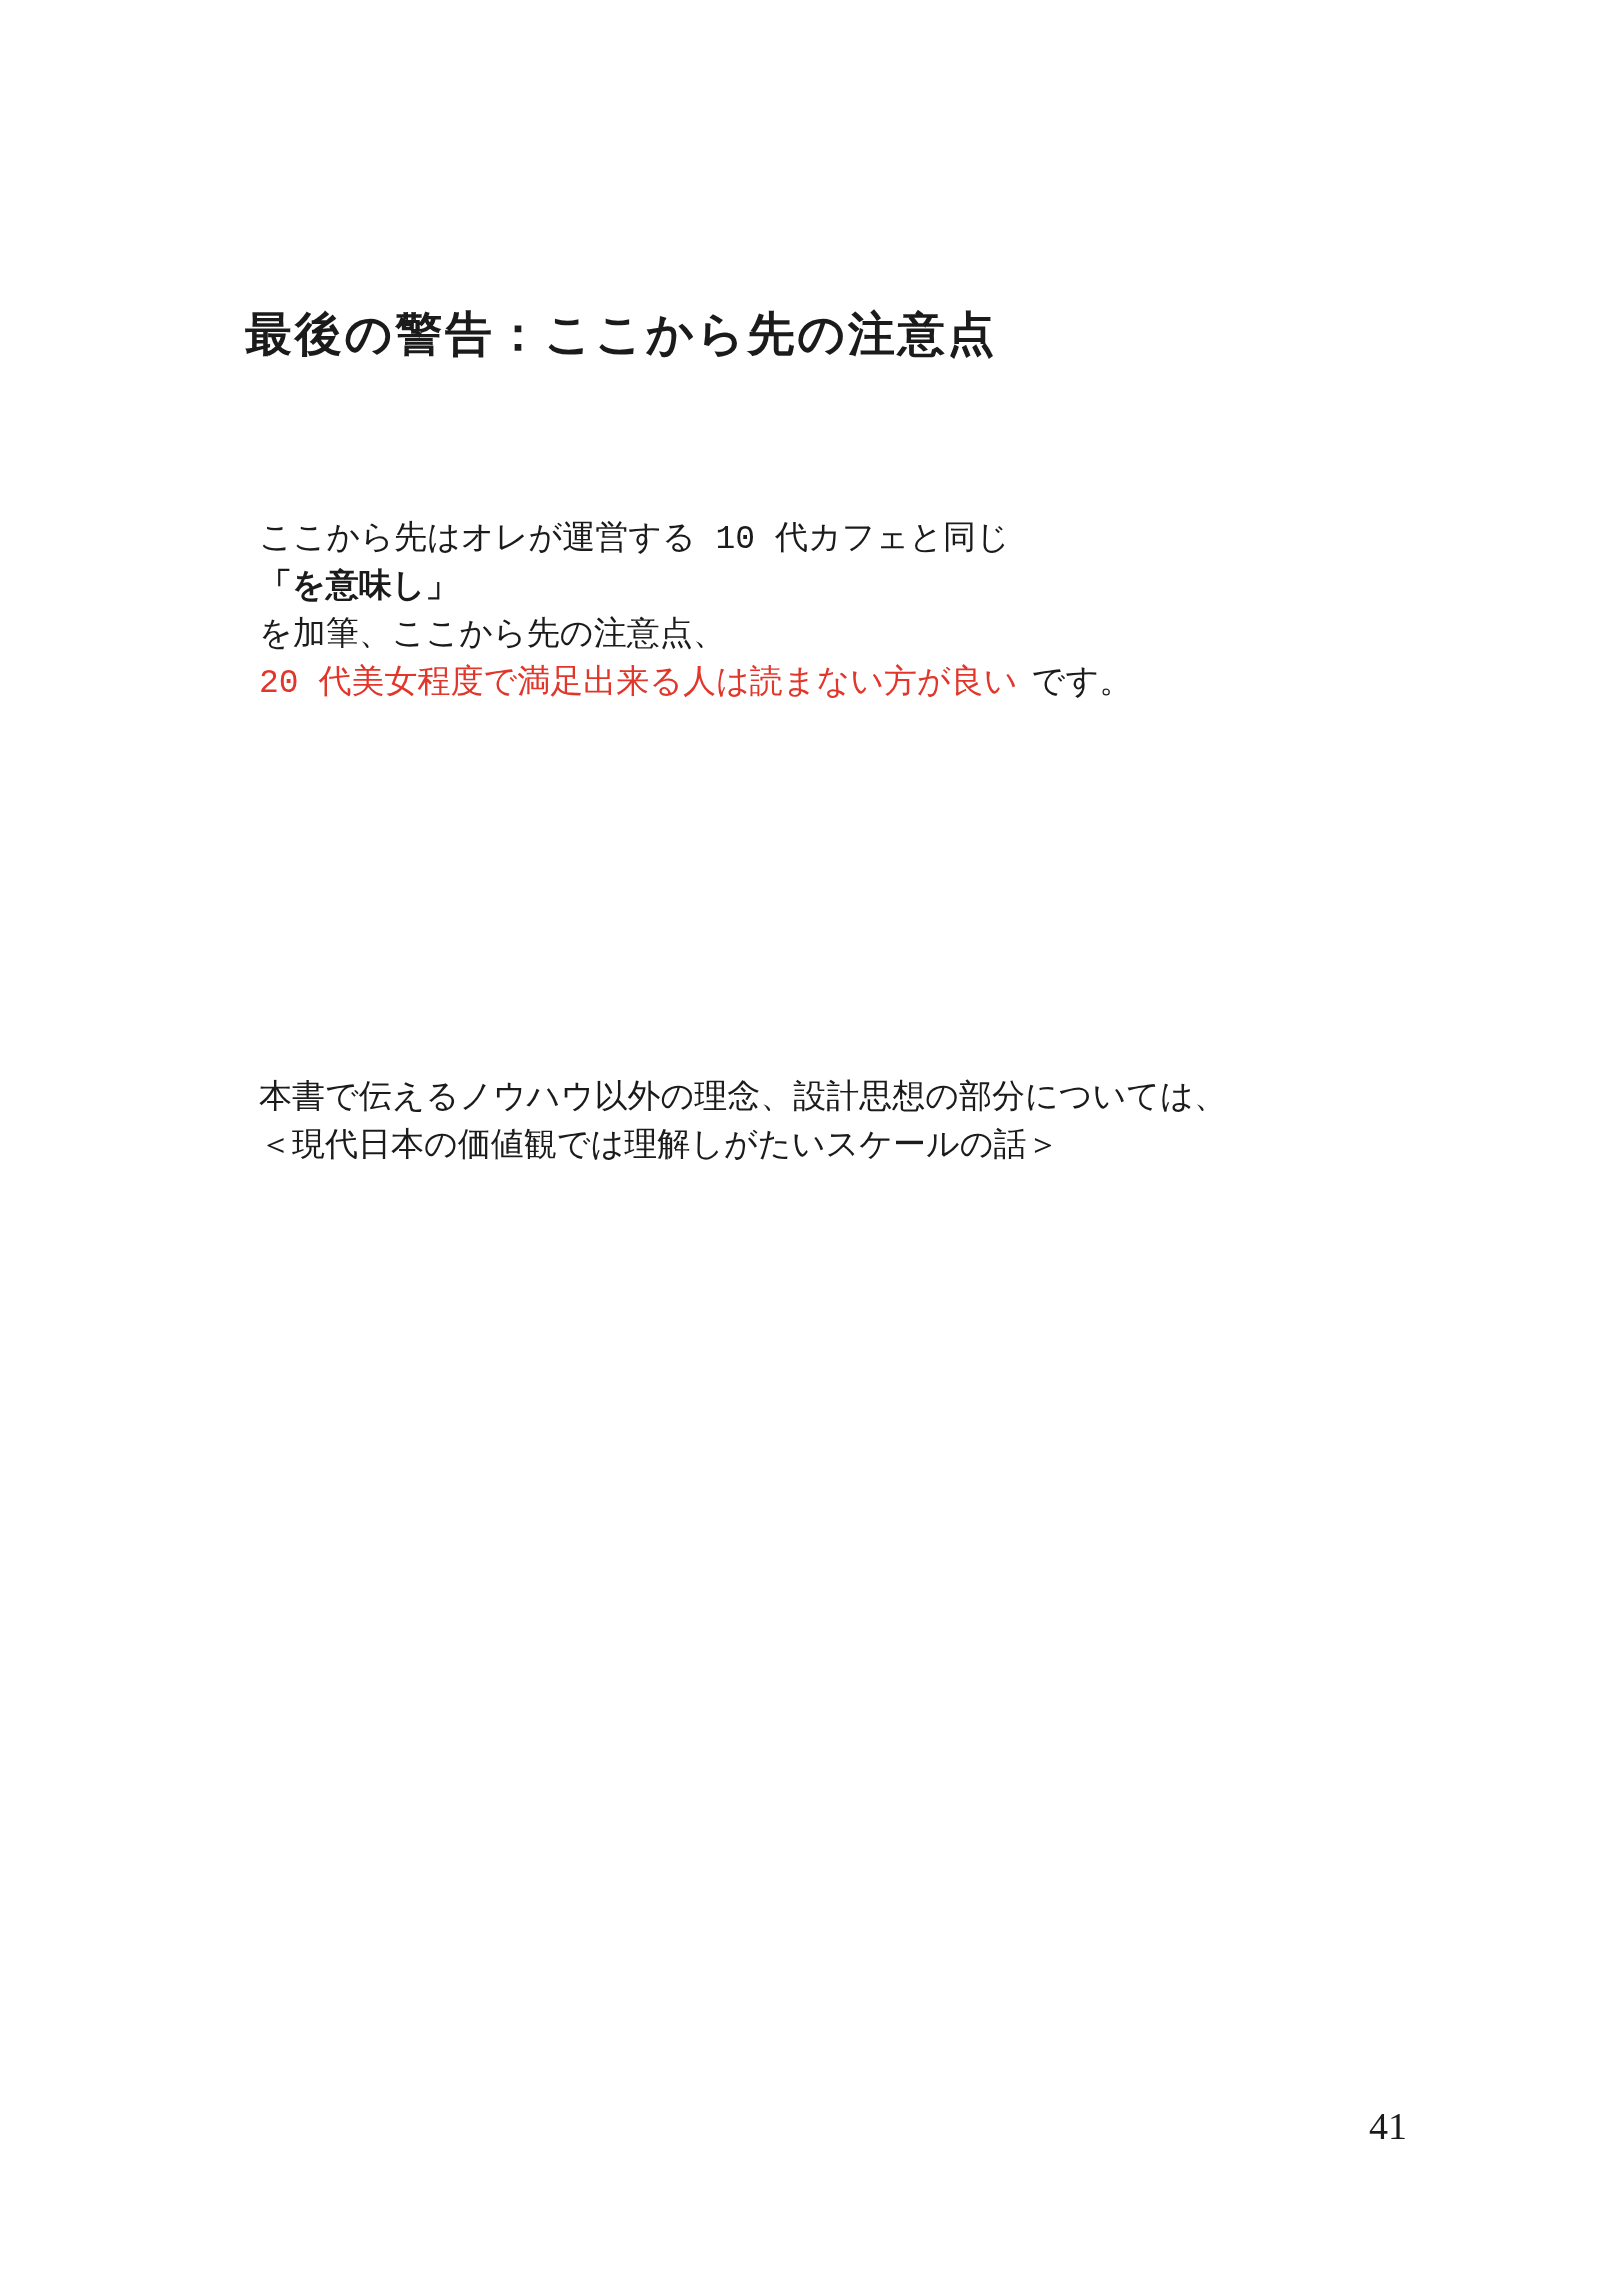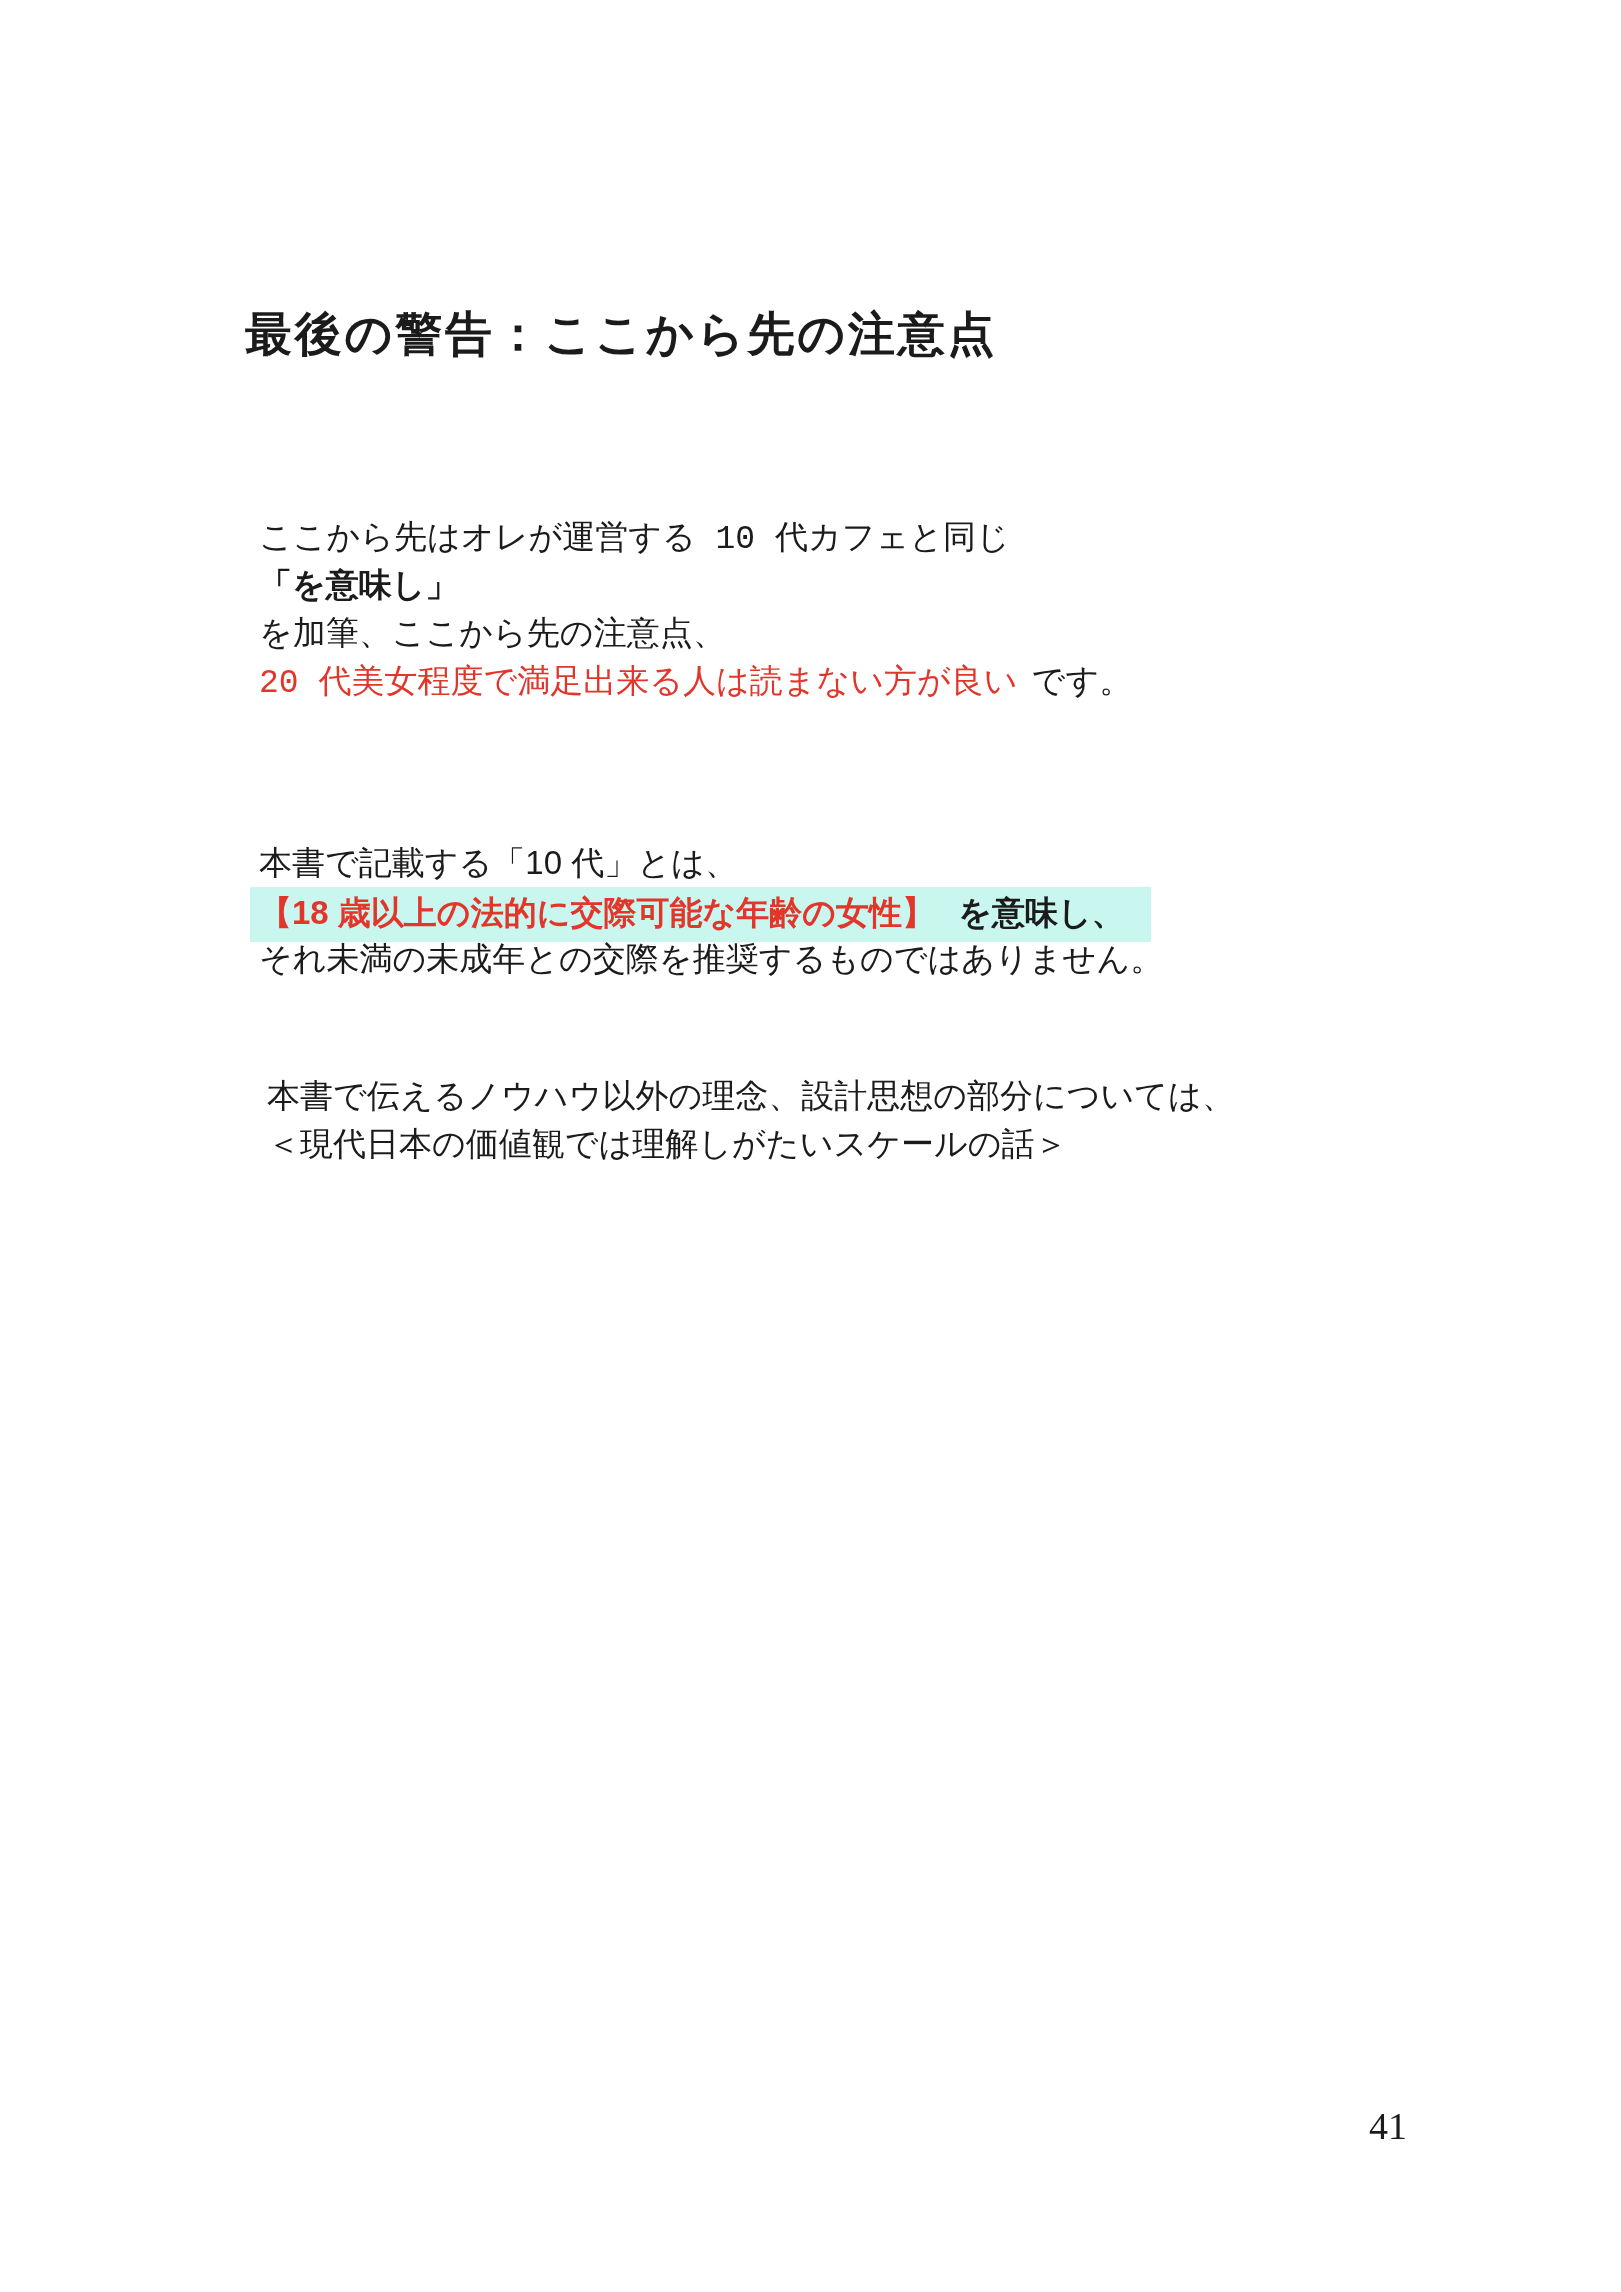--- a/index.html
+++ b/index.html
@@ -36,21 +36,21 @@
   .para{
     position:absolute;
     left:231px;
     font-size:33px;
     line-height:48px;
     white-space:nowrap;
     color:var(--text);
   }
   .para-1{top:495px;font-family:Liberation Mono, monospace;}
   .para-2{top:818px;}
-  .para-3{top:1051px;margin-left:8px;}
+  .para-3{top:1051px;}
   .line{height:48px;}
   .bold{font-weight:bold;}
   .red{color:var(--red);text-align:right;}
   .hl{
     background:var(--highlight);
     display:inline-block;
     padding:1.8px 19.7px 5.4px 1.8px;
     margin-left:-1.8px;
   }
   .page-number{
@@ -77,31 +77,20 @@
       <span class="bold">「を意味し」</span>
     </div>
     <div class="line">
       <span>を加筆、ここから先の注意点、</span>
     </div>
     <div class="line">
       <span class="red">20 代美女程度で満足出来る人は読まない方が良い</span><span>です。</span>
     </div>
   </div>
 
-  <div class="para para-2">
-    <div class="line">
-      <span>本書で記載する「10 代」とは、</span>
-    </div>
-    <div class="line">
-      <span class="hl"><span class="red bold">【18 歳以上の法的に交際可能な年齢の女性】</span><span class="bold"> を意味し、</span></span>
-    </div>
-    <div class="line">
-      <span>それ未満の未成年との交際を推奨するものではありません。</span>
-    </div>
-  </div>
 
   <div class="para para-3">
     <div class="line">
       <span>本書で伝えるノウハウ以外の理念、設計思想の部分については、</span>
     </div>
     <div class="line">
       <span>＜現代日本の価値観では理解しがたいスケールの話＞</span>
     </div>
   </div>
 

